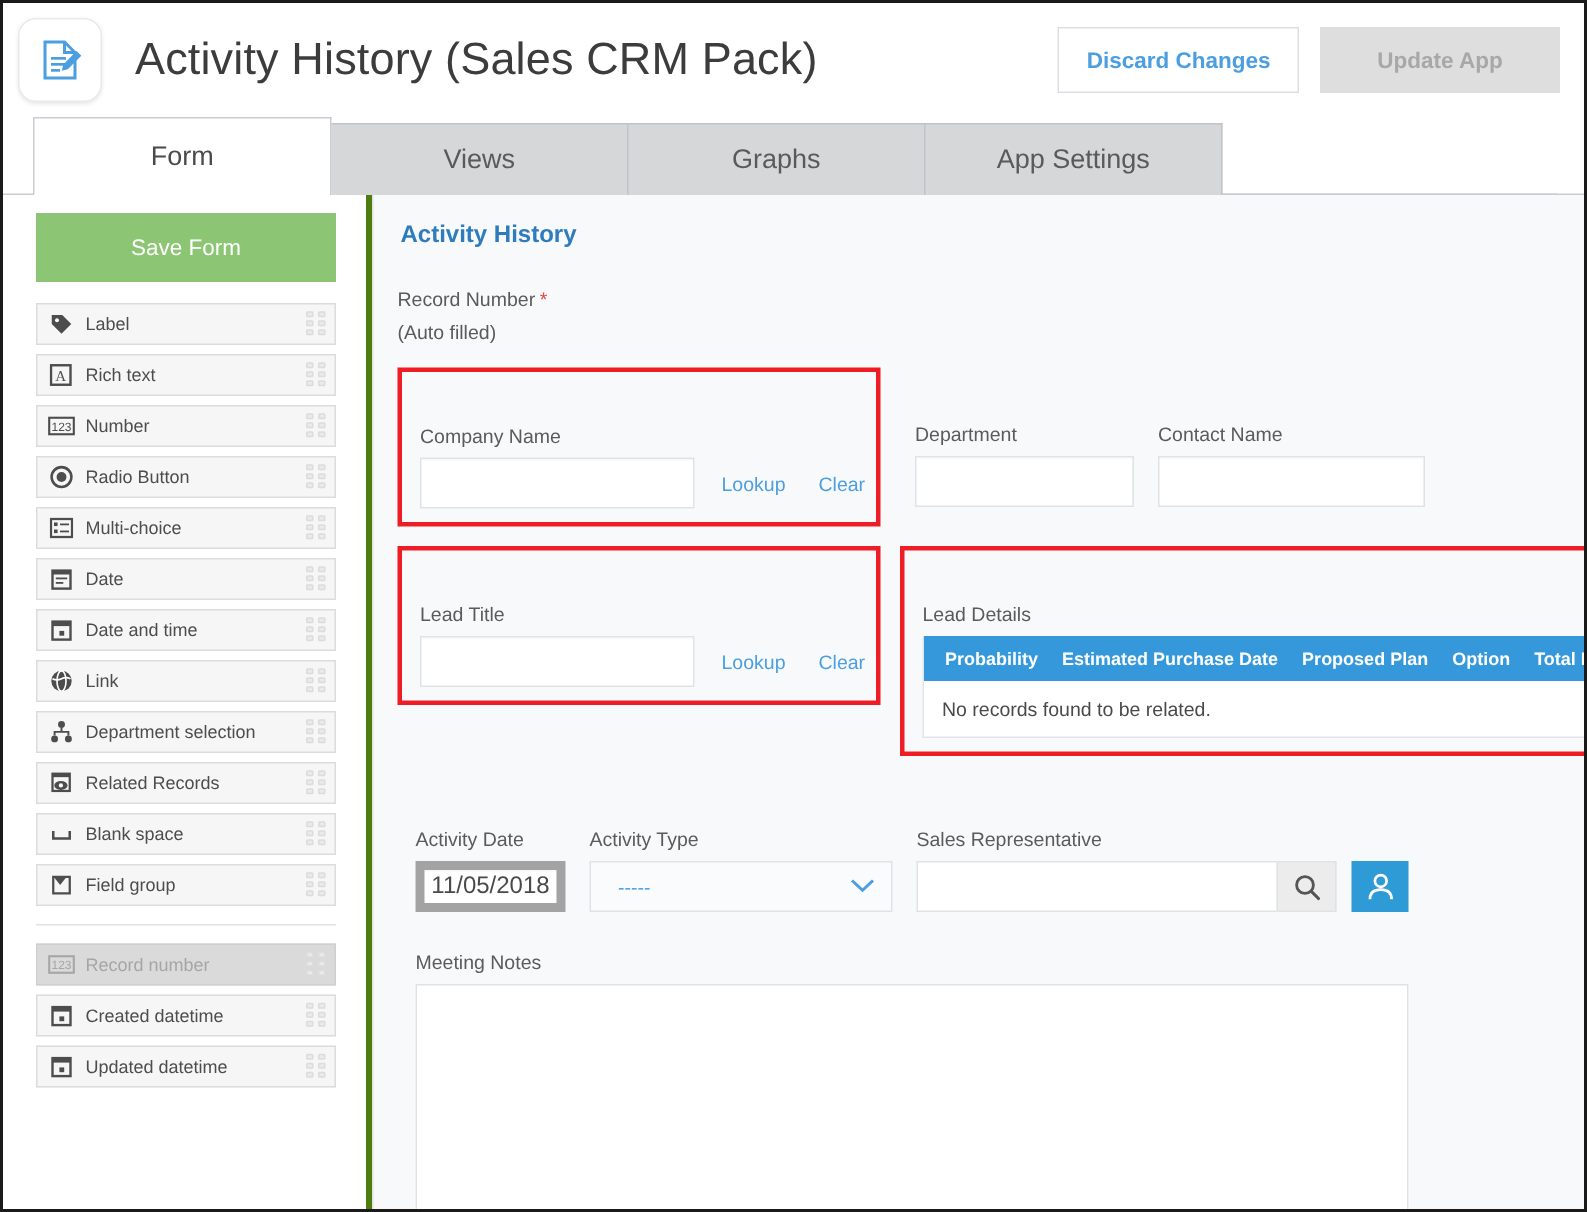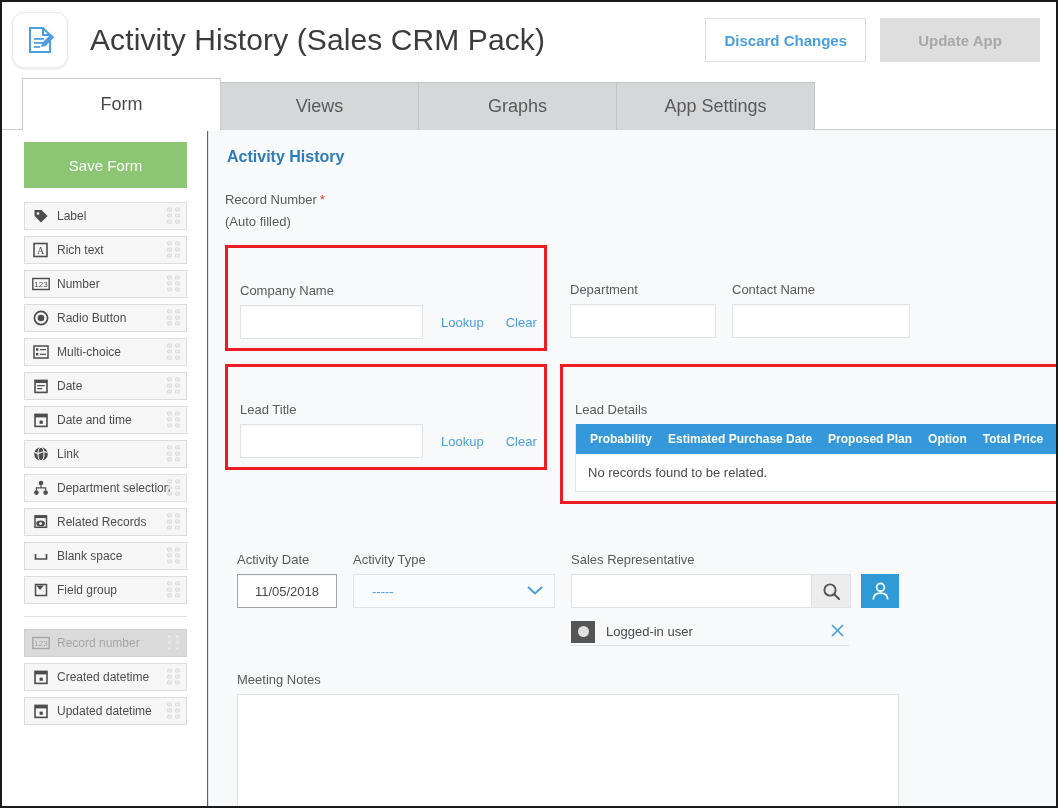--- a/index.html
+++ b/index.html
@@ -119,24 +119,24 @@
   .body-wrap {
     display: flex;
     height: 678px;
     border-top: 1px solid #c9ccd0;
     margin-top: -1px;
     position: relative;
   }
 
   
   .sidebar {
-    width: 206px;
+    width: 246px;
     flex: none;
     background: #ffffff;
-    border-right: 1px solid #4d7c0f;
+    border-right: 4px solid #4d7c0f;
     padding: 12px 20px 5px 22px;
     overflow: hidden;
   }
   .save-form-btn {
     height: 46px;
     background: #8cc573;
     color: #ffffff;
     font-size: 15px;
     display: flex; align-items: center; justify-content: center;
     cursor: pointer;
@@ -269,24 +269,24 @@
   .rr-empty {
     font-size: 13px;
     color: #4a4a4a;
     padding: 11px 12px;
   }
 
   
   .date-input {
     width: 100px; height: 34px;
     background: #ffffff;
-    border: 1px solid #a3a3a3;
+    border: 6px solid #a3a3a3;
     box-shadow: inset 0 1px 1px rgba(0,0,0,0.04);
     display: flex; align-items: center; justify-content: center;
-    font-size: 13px;
+    font-size: 16px;
     color: #4a4a4a;
   }
   .select-box {
     width: 202px; height: 34px;
     background: #fafbfc;
     border: 1px solid #e0e3e6;
     display: flex; align-items: center;
     padding: 0 10px 0 18px;
     font-size: 13px;
     color: #4b9fe0;
@@ -761,31 +761,20 @@
                 </svg>
             </div>
           </div>
           <div class="sr-user-btn">
             <svg width="21" height="21" viewBox="0 0 21 21">
                 <circle cx="10.5" cy="6.3" r="3.9" fill="none" stroke="#ffffff" stroke-width="1.8"></circle>
                 <path d="M3.3 18.5 q0 -6.4 7.2 -6.4 q7.2 0 7.2 6.4" fill="none" stroke="#ffffff" stroke-width="1.8"></path>
               </svg>
           </div>
         </div>
-        <div class="sr-chip-row">
-          <span class="sr-avatar">
-              <i></i>
-            </span>
-          <span class="sr-chip-label">Logged-in user</span>
-          <span class="sr-chip-x">
-            <svg width="15" height="15" viewBox="0 0 15 15">
-                <path d="M2.5 2.5 L12.5 12.5 M12.5 2.5 L2.5 12.5" stroke="#4b9fe0" stroke-width="1.7" stroke-linecap="round"></path>
-              </svg>
-          </span>
-        </div>
       </div>
     </div>
 
     <div style="margin-top:22px; margin-left:12px;">
       <div class="field-label">Meeting Notes</div>
       <textarea class="notes-area" style=""></textarea>
     </div>
 
   </div>
 </div>

